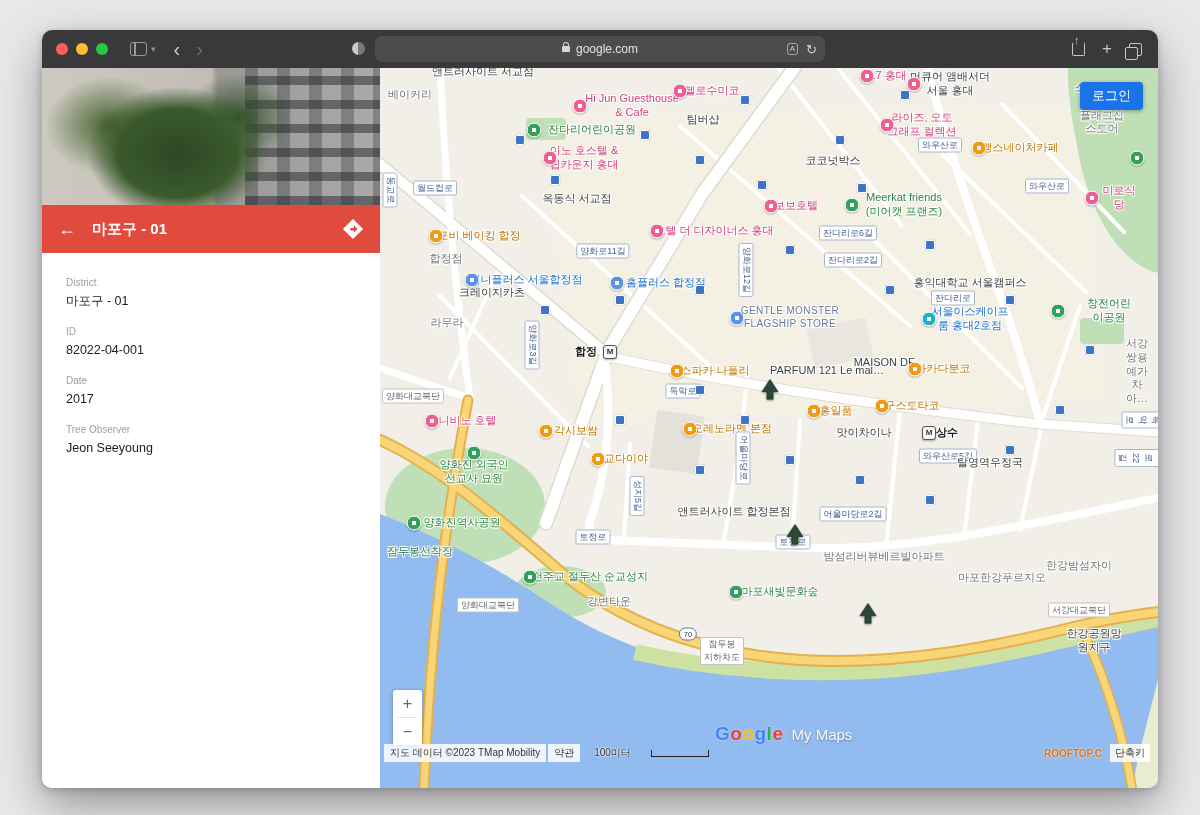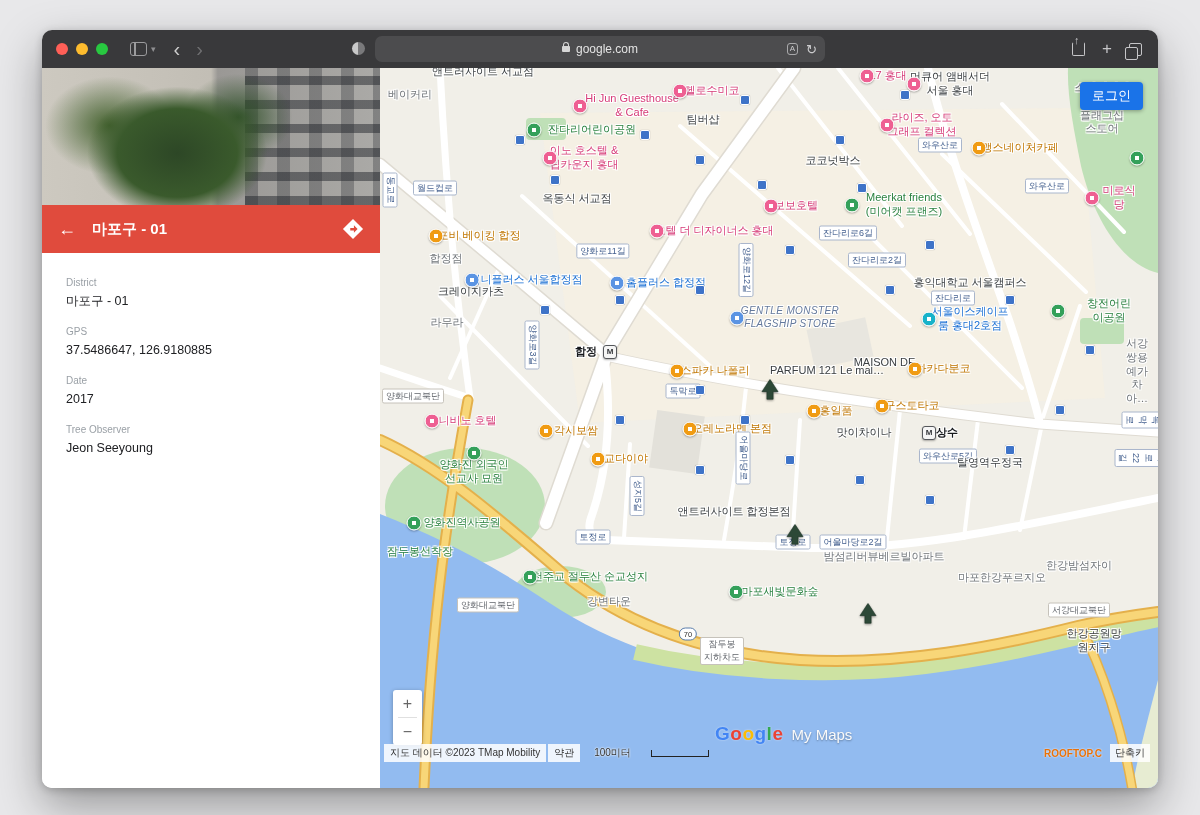--- a/index.html
+++ b/index.html
@@ -135,22 +135,22 @@
             <path fill="#e04b3d" d="M13 8l4 4-4 4v-2.5H9V11h4z"></path>
           </svg>
         </span>
       </div>
       <div class="fields">
           <div class="field">
             <div class="flabel">District</div>
             <div class="fvalue">마포구 - 01</div>
           </div>
           <div class="field">
-            <div class="flabel">GPS</div>
-            <div class="fvalue">37.5486647, 126.9180885</div>
+            <div class="flabel">ID</div>
+            <div class="fvalue">82022-04-001</div>
           </div>
           <div class="field">
             <div class="flabel">Date</div>
             <div class="fvalue">2017</div>
           </div>
           <div class="field">
             <div class="flabel">Tree Observer</div>
             <div class="fvalue">Jeon Seeyoung</div>
           </div>
         </div>
@@ -242,26 +242,26 @@
 (미어캣 프랜즈)</span>
           <span class="lbl road" style="left: 560px; top: 77px;">와우산로</span>
           <span class="lbl road" style="left: 667px; top: 118px;">와우산로</span>
           <span class="lbl pink" style="left: 334px; top: 163px;">호텔 더 디자이너스 홍대</span>
           <span class="lbl orange" style="left: 99px; top: 168px;">포비 베이킹 합정</span>
           <span class="lbl road" style="left: 223px; top: 183px;">양화로11길</span>
           <span class="lbl gray" style="left: 66px; top: 191px;">합정점</span>
           <span class="lbl blue" style="left: 146px; top: 212px;">애니플러스 서울합정점</span>
           <span class="lbl blue" style="left: 286px; top: 215px;">홈플러스 합정점</span>
           <span class="lbl road" style="left: 468px; top: 165px;">잔다리로6길</span>
-          <span class="lbl road" style="left: 497px; top: 192px;">잔다리로2길</span>
+          <span class="lbl road" style="left: 473px; top: 192px;">잔다리로2길</span>
           <span class="lbl dark" style="left: 590px; top: 215px;">홍익대학교 서울캠퍼스</span>
           <span class="lbl road" style="left: 573px; top: 230px;">잔다리로</span>
           <span class="lbl green" style="left: 729px; top: 243px;">창전어린이공원</span>
-          <span class="lbl dark" style="left: 91px; top: 225px; font-family: Liberation Mono, monospace;">크레이지카츠</span>
-          <span class="lbl steel" style="left: 410px; top: 249px; font-style: italic;">GENTLE MONSTER
+          <span class="lbl dark" style="left: 112px; top: 225px;">크레이지카츠</span>
+          <span class="lbl steel" style="left: 410px; top: 249px;">GENTLE MONSTER
 FLAGSHIP STORE</span>
           <span class="lbl blue" style="left: 590px; top: 251px;">서울이스케이프
 룸 홍대2호점</span>
           <span class="lbl gray" style="left: 67px; top: 255px;">라무라</span>
           <span class="lbl roadv" style="left: 152px; top: 277px;">양화로3길</span>
           <span class="lbl station" style="left: 206px; top: 284px;">합정</span>
           <span class="lbl orange" style="left: 335px; top: 303px;">스파카 나폴리</span>
           <span class="lbl dark" style="left: 447px; top: 303px;">PARFUM 121 Le mal…</span>
           <span class="lbl dark" style="left: 510px; top: 295px;">MAISON DE…</span>
           <span class="lbl orange" style="left: 563px; top: 301px;">하카다분코</span>
@@ -276,21 +276,21 @@
           <span class="lbl dark" style="left: 484px; top: 365px;">맛이차이나</span>
           <span class="lbl station" style="left: 567px; top: 365px;">상수</span>
           <span class="lbl road" style="left: 568px; top: 388px;">와우산로5길</span>
           <span class="lbl dark" style="left: 610px; top: 395px;">탈영역우정국</span>
           <span class="lbl roadv" style="left: 768px; top: 390px;">독막로22길</span>
           <span class="lbl green" style="left: 94px; top: 404px;">양화진 외국인
 선교사 묘원</span>
           <span class="lbl orange" style="left: 246px; top: 391px;">교다이야</span>
           <span class="lbl roadv" style="left: 257px; top: 428px;">성지5길</span>
           <span class="lbl roadv" style="left: 363px; top: 390px;">어울마당로</span>
-          <span class="lbl road" style="left: 473px; top: 446px; margin-top: 28px;">어울마당로2길</span>
+          <span class="lbl road" style="left: 473px; top: 446px;">어울마당로2길</span>
           <span class="lbl green" style="left: 82px; top: 455px;">양화진역사공원</span>
           <span class="lbl dark" style="left: 354px; top: 444px;">앤트러사이트 합정본점</span>
           <span class="lbl road" style="left: 213px; top: 469px;">토정로</span>
           <span class="lbl road" style="left: 413px; top: 474px;">토정로</span>
           <span class="lbl gray" style="left: 504px; top: 489px;">밤섬리버뷰베르빌아파트</span>
           <span class="lbl green" style="left: 40px; top: 484px;">잠두봉선착장</span>
           <span class="lbl green" style="left: 210px; top: 509px;">천주교 절두산 순교성지</span>
           <span class="lbl gray" style="left: 229px; top: 534px;">강변타운</span>
           <span class="lbl green" style="left: 400px; top: 524px;">마포새빛문화숲</span>
           <span class="lbl gray" style="left: 622px; top: 510px;">마포한강푸르지오</span>

